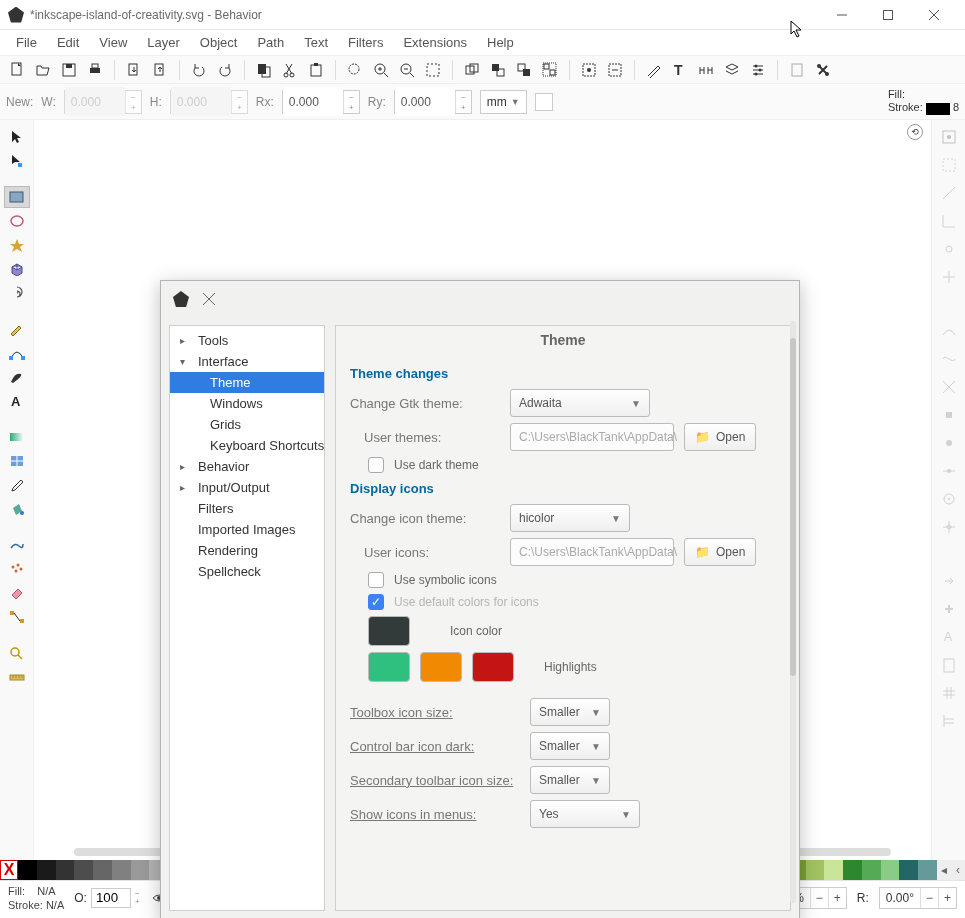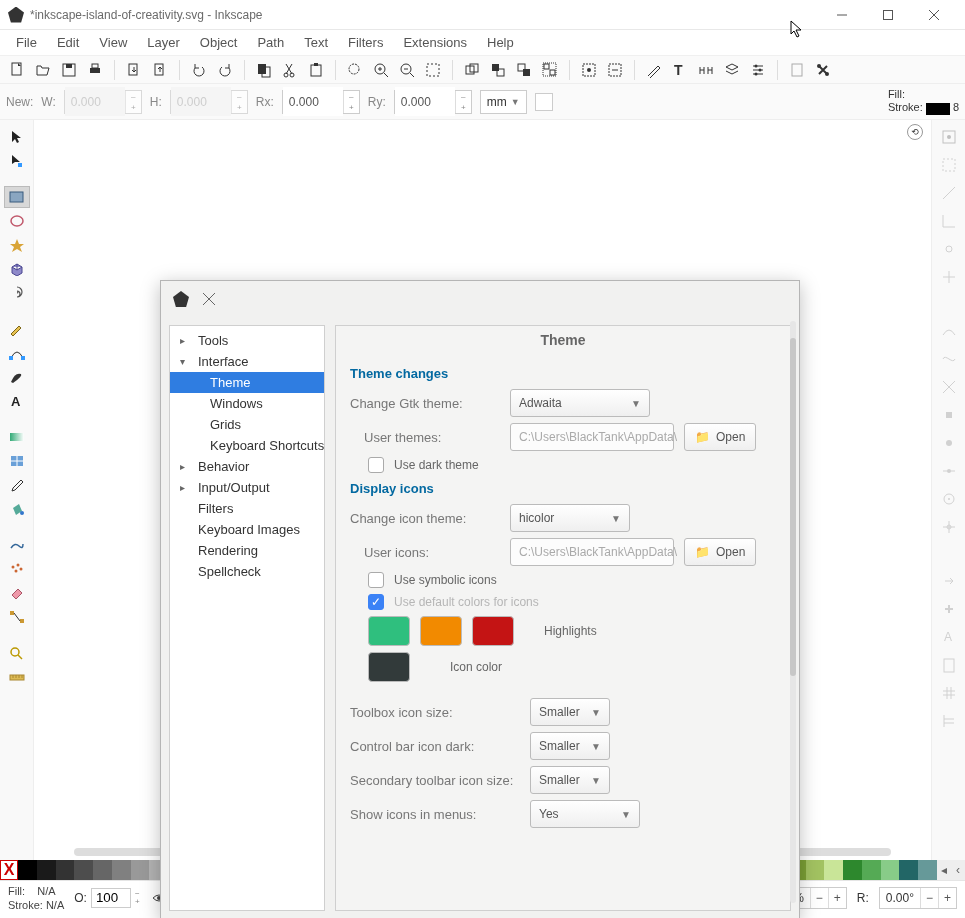--- a/index.html
+++ b/index.html
@@ -78,21 +78,21 @@
 .tree-item.sub { padding-left:40px;}
 .tree-item .exp { position:absolute; left:10px; top:5px; color:#666; font-size:10px;}
 .tree-item.selected { background:#2f7de1; color:#fff;}
 .dlg-panel { flex:1; border:1px solid #cfcfcf; background:#f4f4f3; display:flex; flex-direction:column;}
 .panel-header { text-align:center; font-weight:600; color:#666; padding:6px; font-size:14px;}
 .panel-body { flex:1; overflow:auto; padding:4px 14px 14px 14px;}
 .section-label { font-weight:600; color:#0369a1; margin:8px 0 8px 0; font-size:13px;}
 .row { display:flex; align-items:center; margin:6px 0; gap:10px;}
 .row .lab { width:150px; color:#777; font-size:13px;}
 .row .lab.indent { padding-left:14px;}
-.row .lab.longlab { width:170px;}
+.row .lab.longlab { width:170px;text-decoration:underline;}
 .select { border:1px solid #bbb; background:linear-gradient(#fff,#efefef); height:28px; min-width:128px; padding:0 8px; display:flex; align-items:center; justify-content:space-between; border-radius:3px; color:#555;}
 .select .caret { color:#777; font-size:10px;}
 .txtfield { border:1px solid #bbb; height:28px; width:164px; padding:0 8px; color:#aaa; background:#fcfcfc; border-radius:3px; display:flex; align-items:center;}
 .openbtn { border:1px solid #bbb; height:28px; padding:0 10px; display:flex; align-items:center; gap:6px; background:linear-gradient(#fff,#efefef); border-radius:3px; color:#555;}
 .chk { width:16px; height:16px; border:1px solid #aaa; border-radius:3px; background:#fff; display:inline-flex; align-items:center; justify-content:center;}
 .chk.checked { background:#3b82f6; border-color:#3b82f6; color:#fff;}
 .chklabel { color:#666;}
 .chklabel.disabled { color:#b6b6b6;}
 .color-box { width:42px; height:30px; border:1px solid #bbb; border-radius:4px;}
 .hscroll { height:8px; background:#ddd; margin:8px 60px 4px 60px; border-radius:4px; position:relative;}
@@ -101,21 +101,21 @@
 .scrollbar-v .track { width:6px; background:#e6e6e6; height:100%; margin:0 auto; border-radius:3px;}
 .scrollbar-v .thumb { width:6px; background:#c7c7c7; height:58%; margin:0 auto; border-radius:3px; position:relative; top:3%;}
 
 svg { display:block; }
 </style>
 </head>
 <body>
 
 <div class="titlebar">
   <div class="app-icon"></div>
-  <div class="title-text">*inkscape-island-of-creativity.svg - Inkscape</div>
+  <div class="title-text">*inkscape-island-of-creativity.svg - Behavior</div>
   <div class="win-controls">
     <div class="win-btn">
         <svg width="10" height="10">
           <line x1="0" y1="5" x2="10" y2="5" stroke="#555" stroke-width="1"></line>
         </svg>
       </div>
     <div class="win-btn">
         <svg width="10" height="10">
           <rect x="0.5" y="0.5" width="9" height="9" fill="none" stroke="#555"></rect>
         </svg>
@@ -633,21 +633,21 @@
       <div class="dlg-tree">
         <div class="tree-item top"><span class="exp">▸</span><span>Tools</span></div>
         <div class="tree-item top"><span class="exp">▾</span><span>Interface</span></div>
         <div class="tree-item sub selected"><span>Theme</span></div>
         <div class="tree-item sub"><span>Windows</span></div>
         <div class="tree-item sub"><span>Grids</span></div>
         <div class="tree-item sub"><span>Keyboard Shortcuts</span></div>
         <div class="tree-item top"><span class="exp">▸</span><span>Behavior</span></div>
         <div class="tree-item top"><span class="exp">▸</span><span>Input/Output</span></div>
         <div class="tree-item top"><span>Filters</span></div>
-        <div class="tree-item top"><span>Keyboard Images</span></div>
+        <div class="tree-item top"><span>Imported Images</span></div>
         <div class="tree-item top"><span>Rendering</span></div>
         <div class="tree-item top"><span>Spellcheck</span></div>
       </div>
       <div class="dlg-panel">
         <div class="panel-header">Theme</div>
         <div class="panel-body">
           <div class="section-label">Theme changes</div>
           <div class="row">
             <div class="lab">Change Gtk theme:</div>
             <div class="select" style="min-width:140px">
@@ -690,30 +690,30 @@
           </div>
           <div class="row" style="padding-left:18px;">
             <span class="chk"></span>
             <span class="chklabel">Use symbolic icons</span>
           </div>
           <div class="row" style="padding-left:18px;">
             <span class="chk checked">✓</span>
             <span class="chklabel disabled">Use default colors for icons</span>
           </div>
           <div class="row" style="padding-left:18px;">
+            <div class="color-box" style="background:#323a3a"></div>
+            <div style="width:20px"></div>
+            <span style="color:#666">Icon color</span>
+          </div>
+          <div class="row" style="padding-left:18px;">
             <div class="color-box" style="background:#2fbf7e"></div>
             <div class="color-box" style="background:#f28a00"></div>
             <div class="color-box" style="background:#c41414"></div>
             <div style="width:10px"></div>
             <span style="color:#666">Highlights</span>
-          </div>
-          <div class="row" style="padding-left:18px;">
-            <div class="color-box" style="background:#323a3a"></div>
-            <div style="width:20px"></div>
-            <span style="color:#666">Icon color</span>
           </div>
 
           <div class="row" style="margin-top:16px;">
             <div class="lab longlab">Toolbox icon size:</div>
             <div class="select" style="min-width:80px">
                 <span>Smaller</span>
                 <span class="caret">▼</span>
               </div>
           </div>
           <div class="row">

